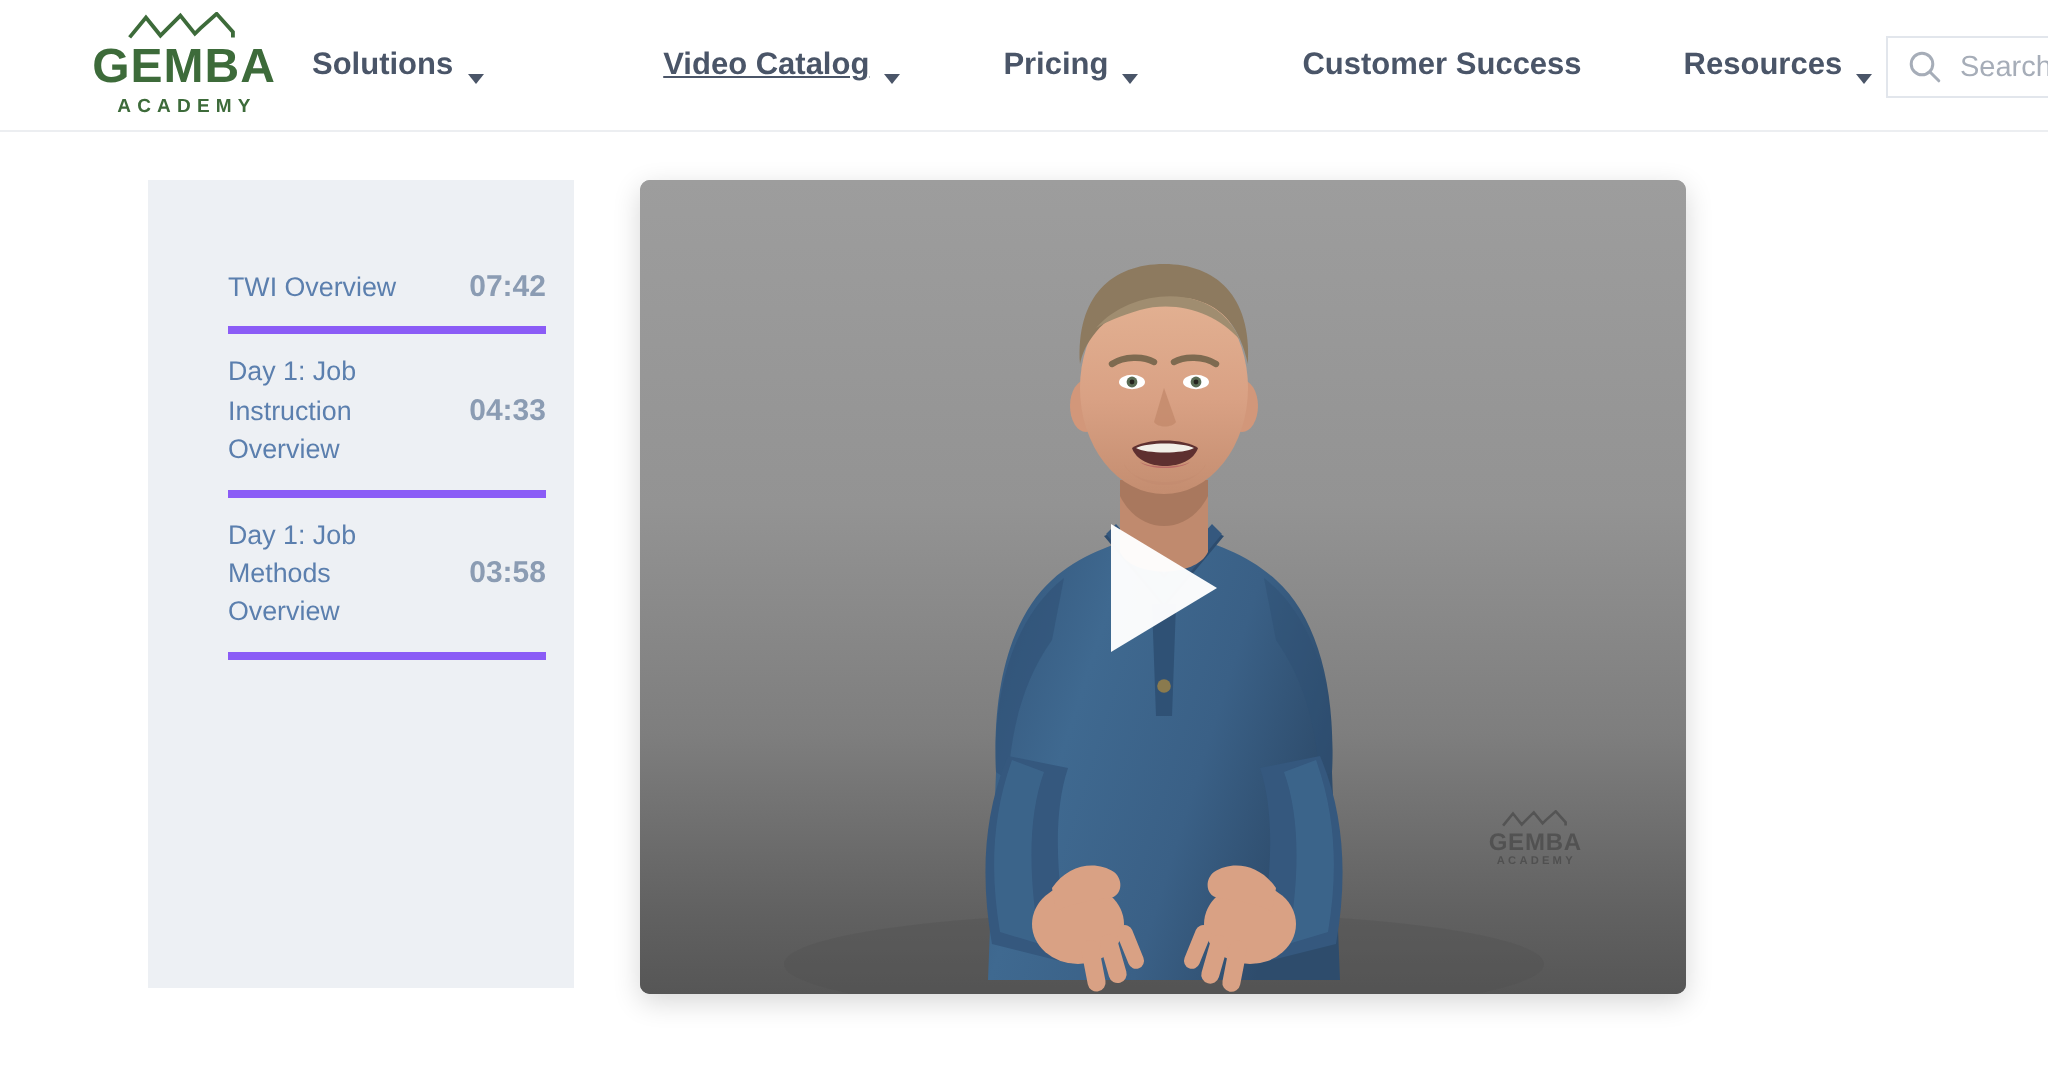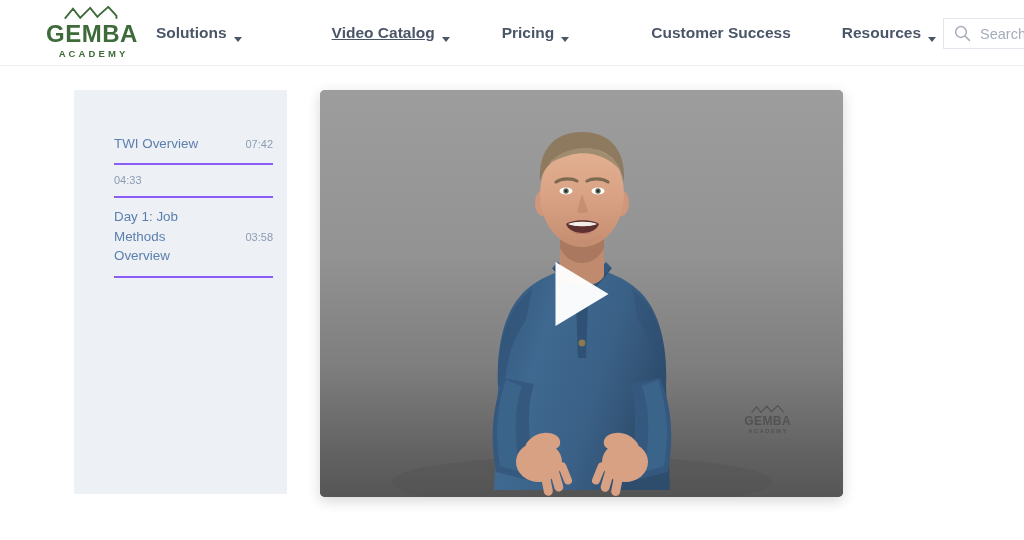--- a/index.html
+++ b/index.html
@@ -132,38 +132,39 @@
     height: 404px;
     background: #edf0f4;
     padding: 44px 0 0 0;
   }
   .playlist-list { list-style: none; padding: 0 14px 0 40px; }
   .playlist-item {
     display: flex;
     align-items: center;
     justify-content: space-between;
     gap: 24px;
-    border-bottom: 2px solid #8b5cf6;
+    border-bottom: 4px solid #8b5cf6;
     padding: 9px 0 10px 0;
     cursor: pointer;
   }
   .playlist-item:first-child { padding-top: 0; }
   .pl-title {
     color: #5b7fae;
     font-size: 13.4px;
     line-height: 19.4px;
     max-width: 124px;
     font-family: "Liberation Sans", sans-serif;
   }
   .pl-time {
     color: #8b9cb3;
-    font-size: 11px;
+    font-size: 15px;
     white-space: nowrap;
     flex: 0 0 auto;
     font-family: "Liberation Sans", sans-serif;
+    font-weight: bold;
   }
 
   
   .video-player {
     position: absolute;
     left: 320px;
     top: 24px;
     width: 523px;
     height: 407px;
     border-radius: 5px;
@@ -265,20 +266,21 @@
 
   <aside class="playlist-panel">
     <ul class="playlist-list">
 
       <li class="playlist-item">
         <span class="pl-title">TWI Overview</span>
         <span class="pl-time">07:42</span>
       </li>
 
       <li class="playlist-item">
+        <span class="pl-title">Day 1: Job Instruction Overview</span>
         <span class="pl-time">04:33</span>
       </li>
 
 
       <li class="playlist-item">
         <span class="pl-title">Day 1: Job Methods Overview</span>
         <span class="pl-time">03:58</span>
       </li>
 
 

